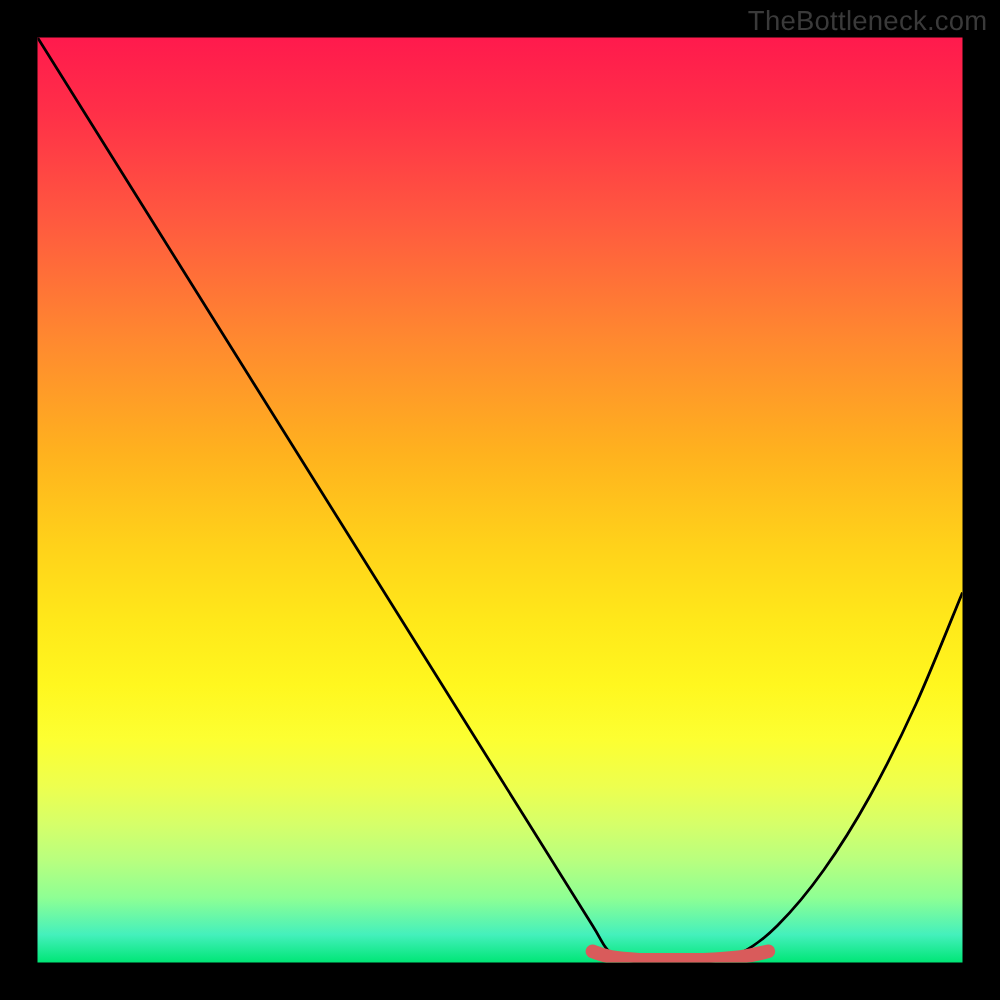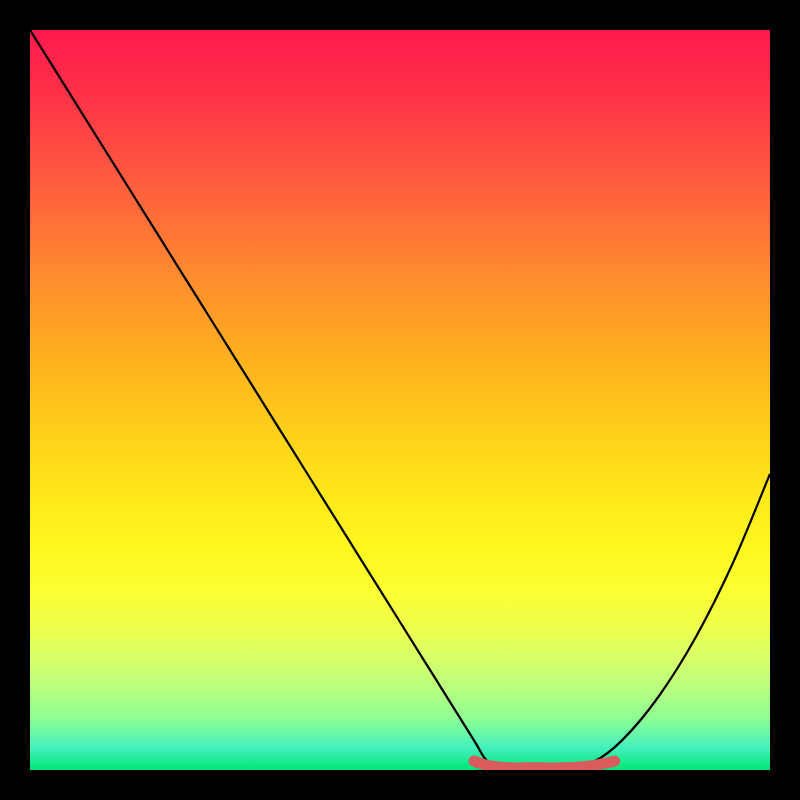--- a/index.html
+++ b/index.html
@@ -60,20 +60,21 @@
     left: 0;
     top: 0;
     width: 740px;
     height: 740px;
   }
 </style>
 </head>
 <body>
 
 <div class="container">
+  <div class="watermark">TheBottleneck.com</div>
 
   <div class="plot-area">
     <div class="gradient-bg"></div>
     <svg class="svg-overlay" viewBox="0 0 740 740" preserveAspectRatio="none">
       <path fill="none" stroke="#000" stroke-width="2.2" d="M 0 0 C 6.2 9.9, 24.7 39.5, 37.0 59.2 C 49.3 78.9, 61.7 98.7, 74.0 118.4 C 86.3 138.1, 98.7 157.9, 111.0 177.6 C 123.3 197.3, 135.7 217.1, 148.0 236.8 C 160.3 256.5, 172.7 276.3, 185.0 296.0 C 197.3 315.7, 209.7 335.5, 222.0 355.2 C 234.3 374.9, 246.7 394.7, 259.0 414.4 C 271.3 434.1, 283.7 453.9, 296.0 473.6 C 308.3 493.3, 320.7 513.1, 333.0 532.8 C 345.3 552.5, 357.7 572.3, 370.0 592.0 C 382.3 611.7, 394.7 631.5, 407.0 651.2 C 419.3 670.9, 435.4 696.8, 444.0 710.4 C 452.6 724.0, 452.6 727.7, 458.8 732.6 C 465.0 737.5, 473.6 738.8, 481.0 740.0 C 488.4 741.2, 494.6 740.0, 503.2 740.0 C 511.8 740.0, 522.9 741.2, 532.8 740.0 C 542.7 738.8, 552.5 737.5, 562.4 732.6 C 572.3 727.7, 580.9 721.5, 592.0 710.4 C 603.1 699.3, 616.7 683.3, 629.0 666.0 C 641.3 648.7, 653.7 629.0, 666.0 606.8 C 678.3 584.6, 690.7 559.9, 703.0 532.8 C 715.3 505.7, 733.8 458.8, 740.0 444.0"></path>
       <path fill="none" stroke="#d95b5b" stroke-width="11" stroke-linecap="round" stroke-linejoin="round" d="M 444 731.12 C 446.5 731.9, 452.6 734.4, 458.8 735.6 C 465.0 736.7, 473.6 737.4, 481.0 737.8 C 488.4 738.1, 494.6 737.8, 503.2 737.8 C 511.8 737.8, 522.9 738.1, 532.8 737.8 C 542.7 737.4, 553.8 736.7, 562.4 735.6 C 571.0 734.4, 580.9 731.9, 584.6 731.1"></path>
     </svg>
   </div>
 </div>
 

